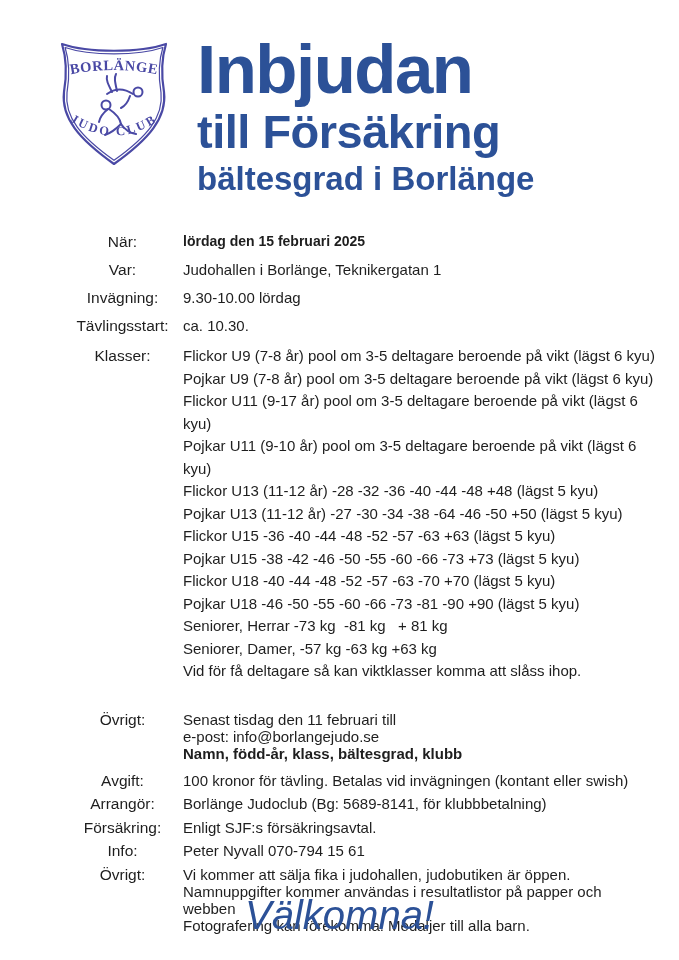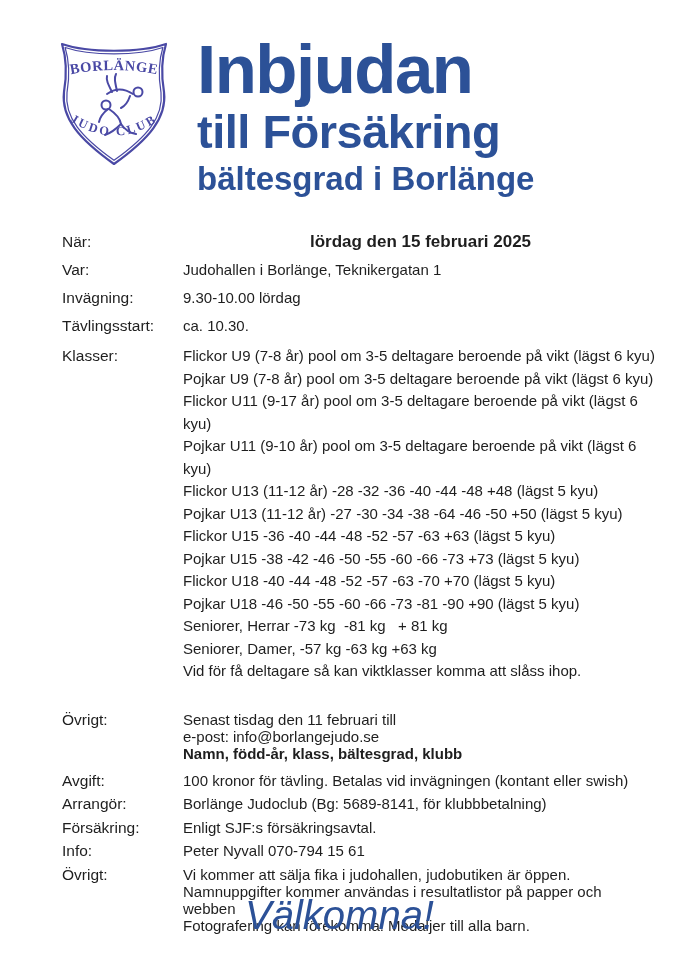--- a/index.html
+++ b/index.html
@@ -22,25 +22,25 @@
   .logo text{fill:var(--logo);font-family:"Liberation Serif","DejaVu Serif",serif;font-weight:700;}
   .logo .t-top{font-size:14.5px;letter-spacing:0.5px;}
   .logo .t-bot{font-size:12.5px;letter-spacing:2.5px;}
   .titles{position:absolute;left:197px;top:34px;color:var(--accent);}
   .title-1{font-size:69px;font-weight:700;line-height:72px;letter-spacing:-1.5px;}
   .title-2{font-size:47px;font-weight:700;line-height:50px;margin-top:1px;letter-spacing:-0.5px;}
   .title-3{font-size:33px;font-weight:700;line-height:39px;margin-top:2px;}
   
   .rows{position:absolute;left:62px;top:233px;width:596px;}
   .row{display:flex;margin-bottom:7px;}
-  .row .label{flex:0 0 121px;font-size:15.5px;line-height:17px;}
+  .row .label{flex:0 0 121px;font-size:15.5px;line-height:17px;text-align:center;}
   .row .value{flex:1;font-size:15px;}
   .vline{line-height:17px;white-space:pre-wrap;}
   .vline.bold{font-weight:700;}
-  .vline.lg{font-size:17px;line-height:17px;text-align:center;}
+  .vline.lg{font-size:14px;line-height:17px;}
   .row.gap-lg{margin-bottom:11px;}
   .row.gap-md{margin-bottom:10px;}
   .row.gap-sm{margin-bottom:6.5px;}
   .row.gap-xl{margin-bottom:28px;}
   .row.klasser .vline{line-height:22.5px;}
   .row.klasser .label{line-height:22.5px;}
   
   .welcome{
     position:absolute;left:0;right:0;top:894px;text-align:center;
     color:var(--accent);font-size:40px;line-height:42px;

